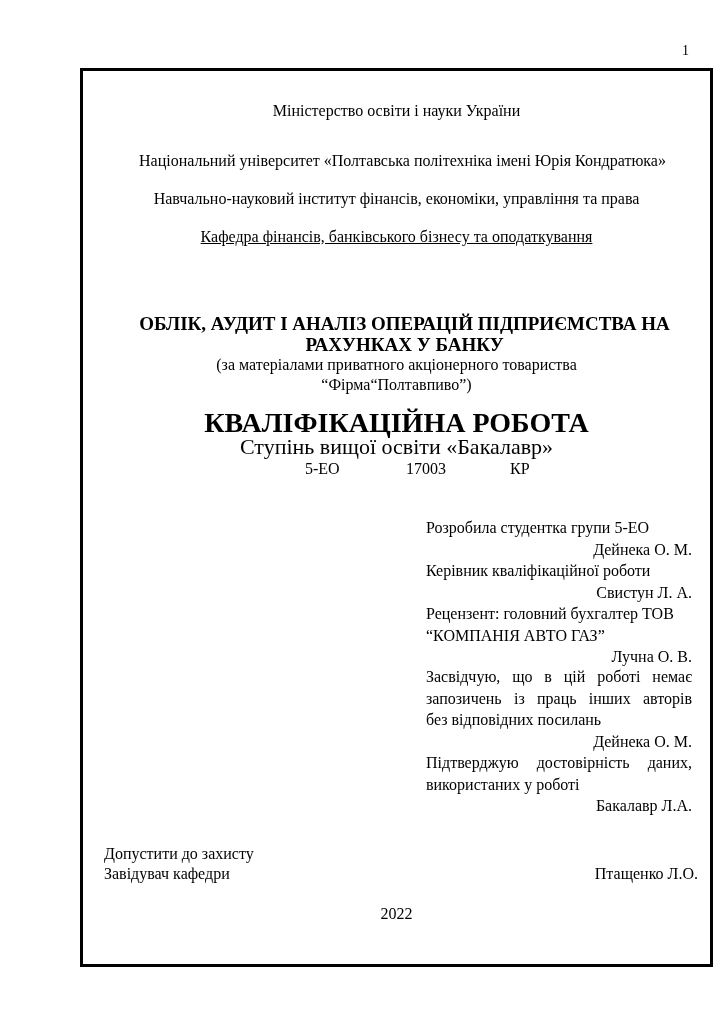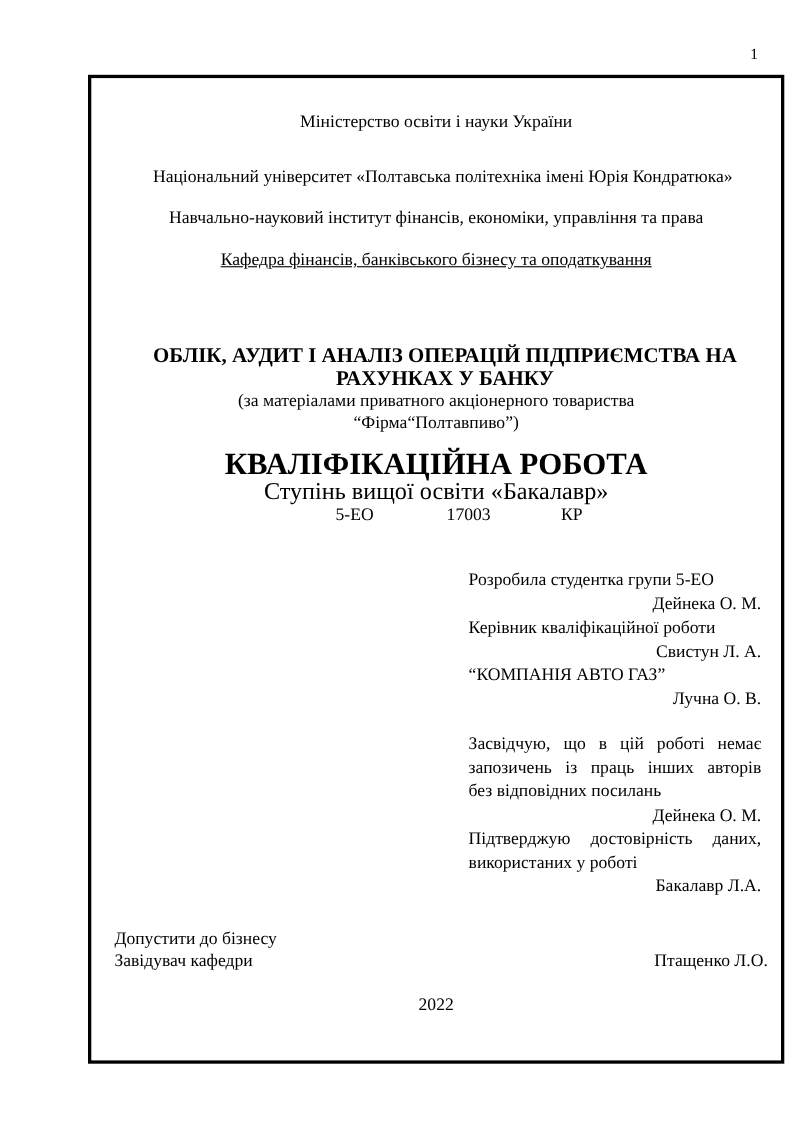--- a/index.html
+++ b/index.html
@@ -44,32 +44,33 @@
     <span style="left:222px;">5-ЕО</span>
     <span style="left:323px;">17003</span>
     <span style="left:427px;">КР</span>
   </div>
 
   <div class="block" style="top:446px;">
     <div class="l">Розробила студентка групи 5-ЕО</div>
     <div class="r">Дейнека О. М.</div>
     <div class="l">Керівник кваліфікаційної роботи</div>
     <div class="r">Свистун Л. А.</div>
+    <div class="l">Рецензент: головний бухгалтер ТОВ</div>
     <div class="l">“КОМПАНІЯ АВТО ГАЗ”</div>
     <div class="r">Лучна О. В.</div>
   </div>
 
   <div class="block" style="top:595px;">
     <div class="j">Засвідчую, що в цій роботі немає</div>
     <div class="j">запозичень із праць інших авторів</div>
     <div class="l">без відповідних посилань</div>
     <div class="r">Дейнека О. М.</div>
     <div class="j">Підтверджую достовірність даних,</div>
     <div class="l">використаних у роботі</div>
     <div class="r">Бакалавр Л.А.</div>
   </div>
 
-  <div class="line" style="top:773px; left:21px;">Допустити до бізнесу</div>
+  <div class="line" style="top:773px; left:21px;">Допустити до захисту</div>
   <div class="line" style="top:793px; left:21px;">Завідувач кафедри</div>
   <div class="line" style="top:793px; right:12px; text-align:right;">Птащенко Л.О.</div>
 
   <div class="line center" style="top:833px;">2022</div>
 </div>
 
 </body></html>

